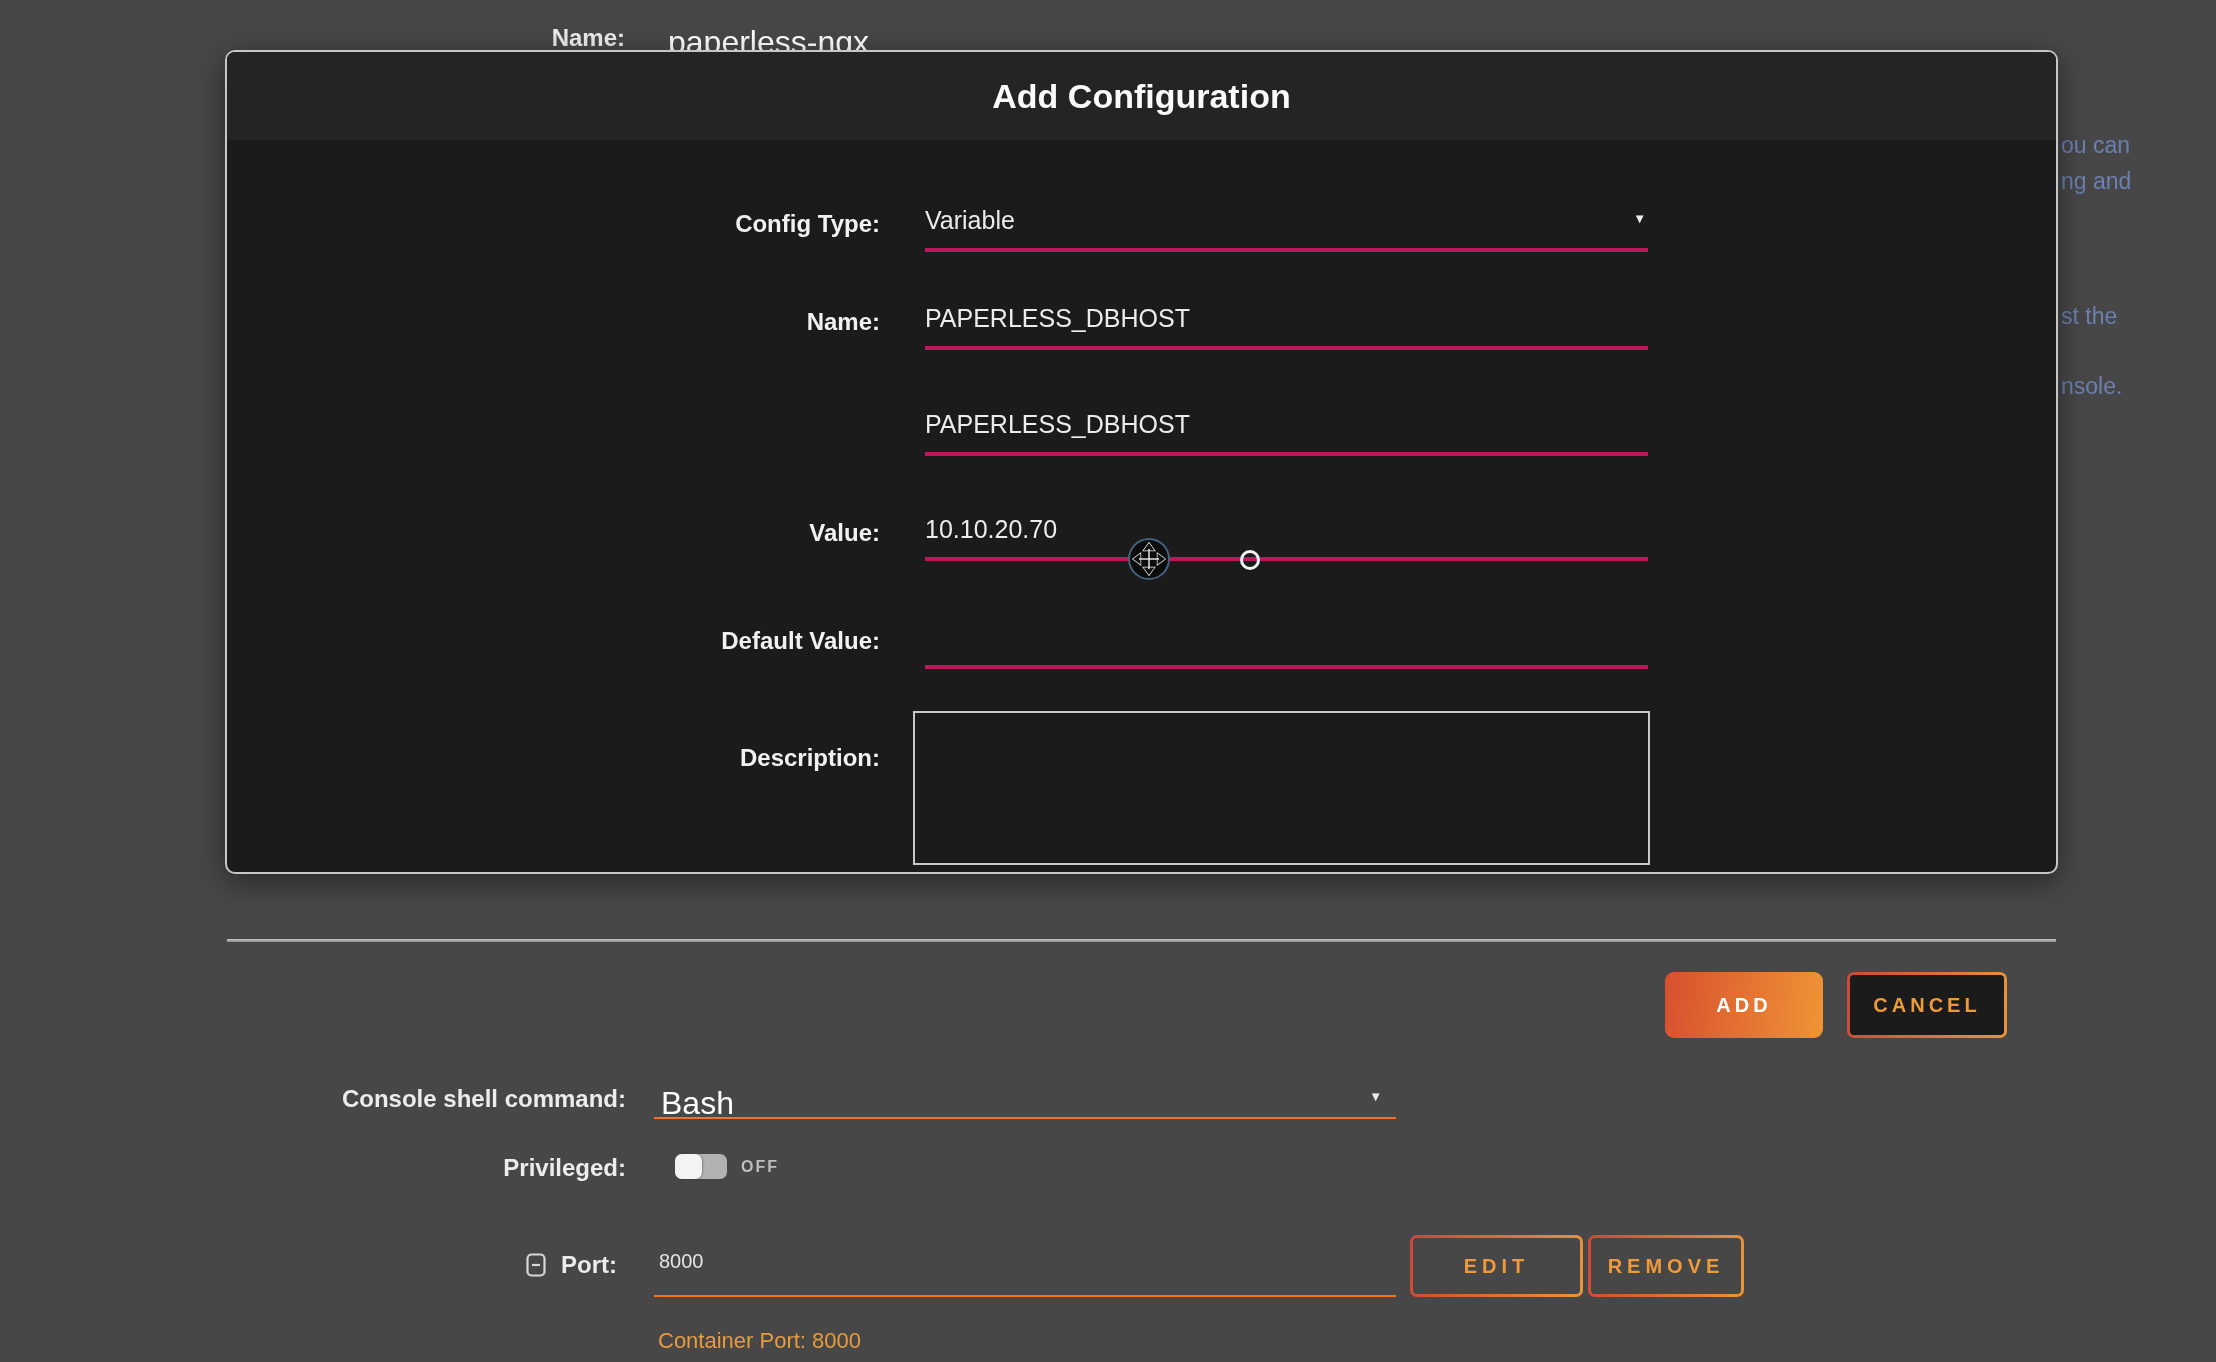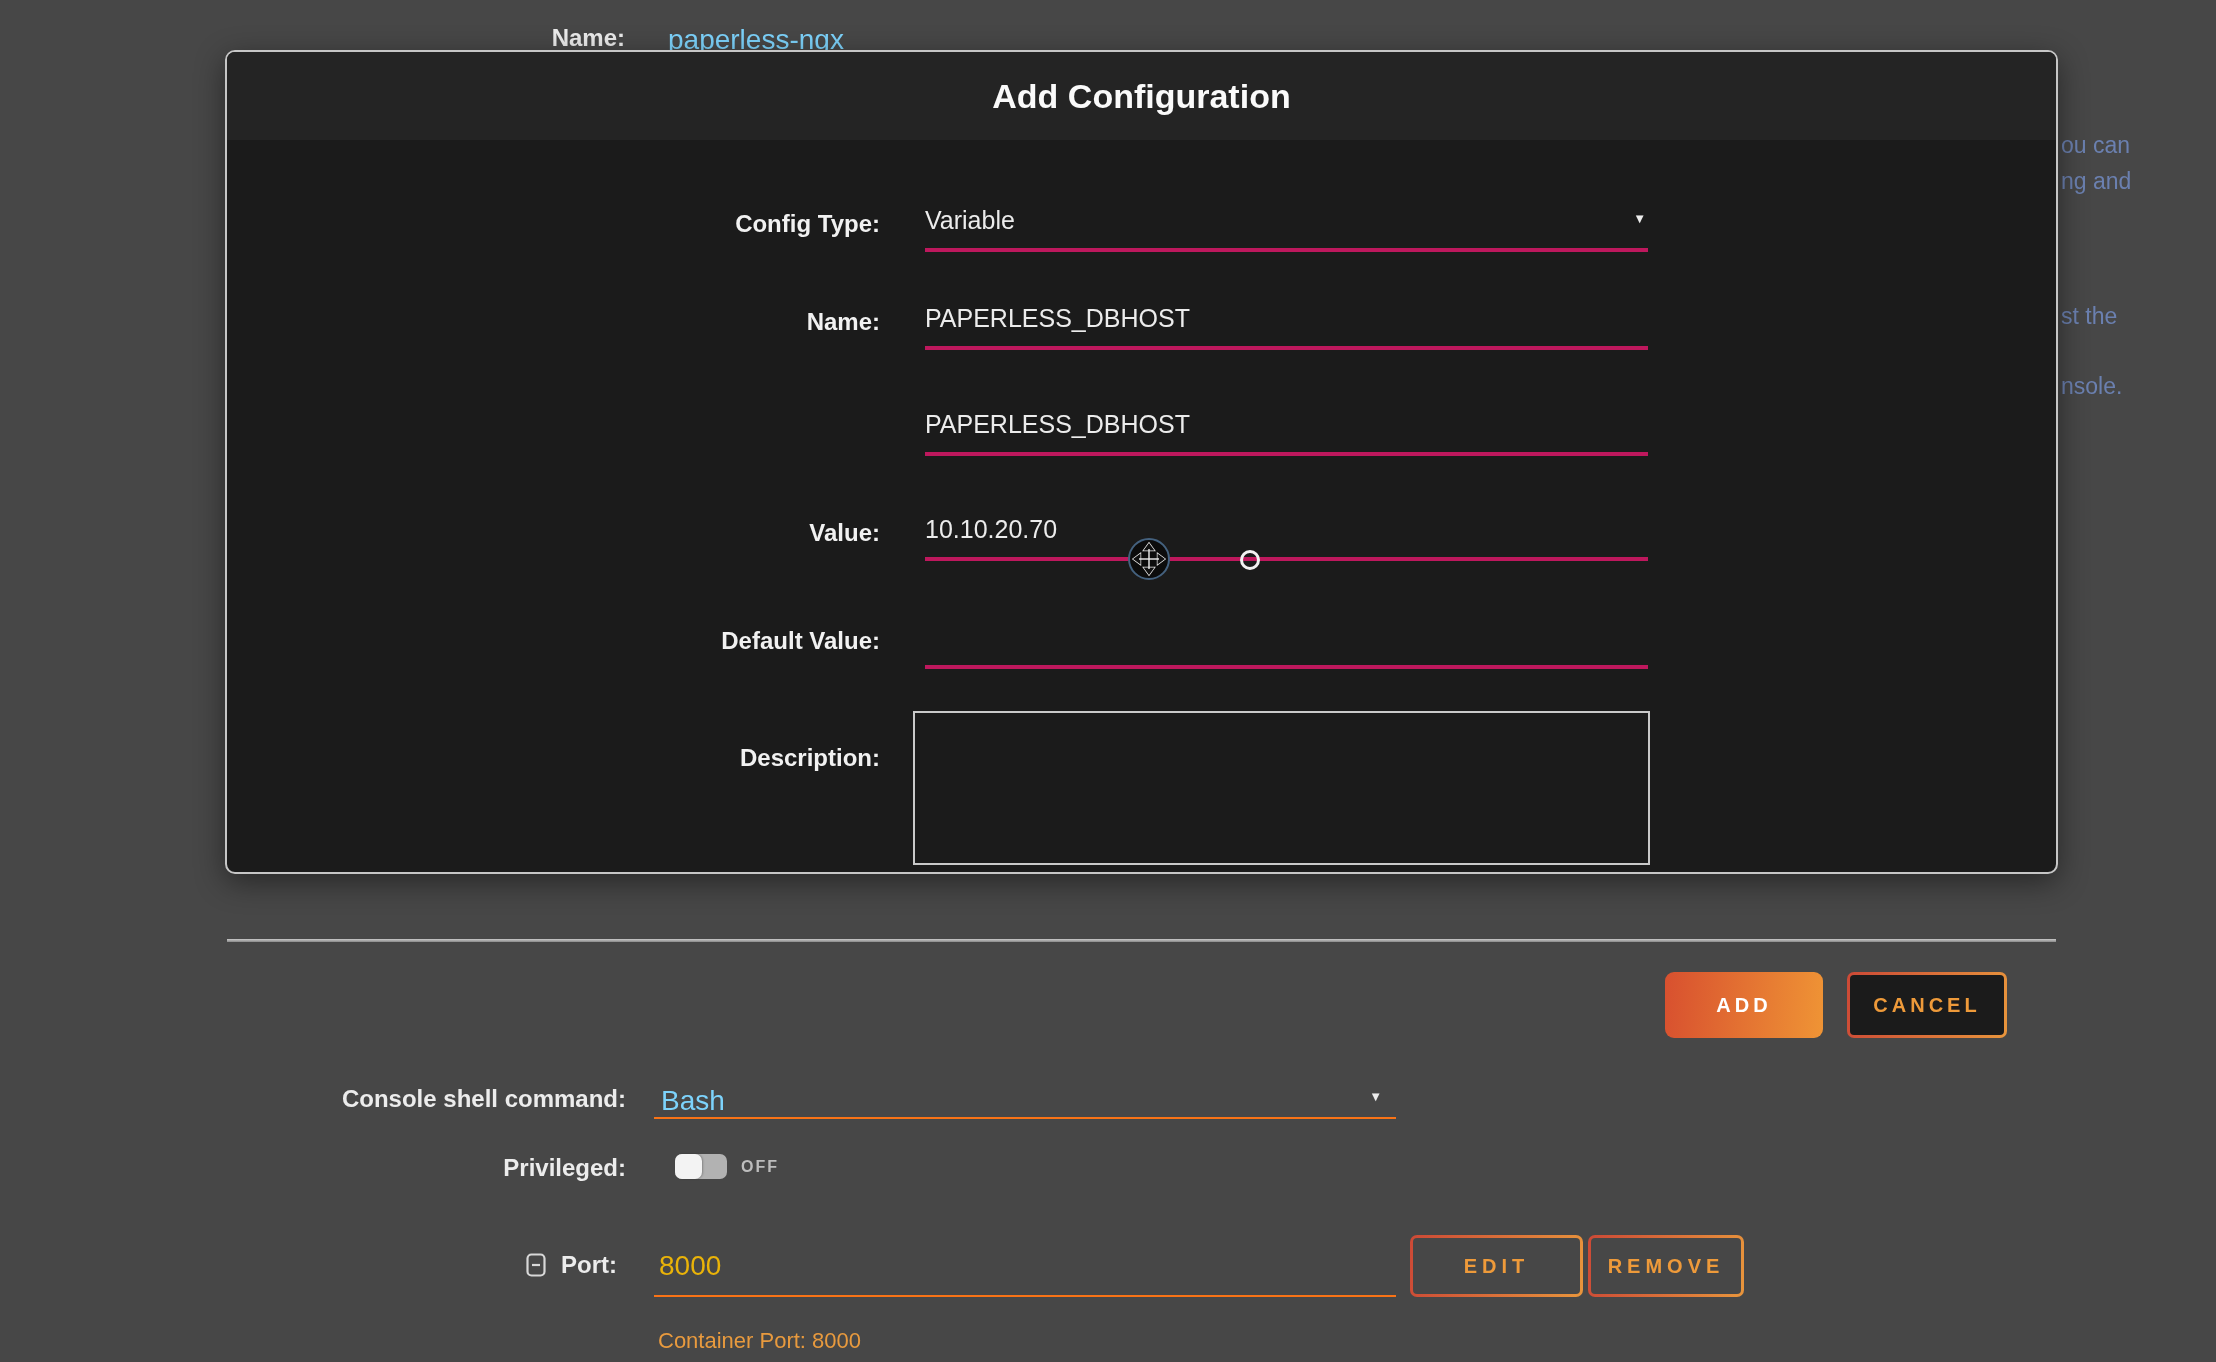--- a/index.html
+++ b/index.html
@@ -5,21 +5,21 @@
   * { margin:0; padding:0; box-sizing:border-box; }
   html,body { width:2216px; height:1362px; }
   body {
     font-family:"Liberation Sans","DejaVu Sans",sans-serif;
     background:#474747; overflow:hidden; position:relative;
   }
   .abs { position:absolute; }
 
   
   .bg-label { font-weight:bold; color:#ececec; font-size:24px; text-align:right; width:400px; }
-  .bg-value { color:#7dd3fc; font-size:28px; }
+  .bg-value { color:#ffffff; font-size:32px; }
   .help-frag { color:#6b80b0; font-size:23px; white-space:nowrap; }
   .underline-bg { border-bottom:2px solid #f97316; }
   .dd-arrow { color:#ededed; font-size:13px; line-height:1; }
 
   
   .toggle { width:52px; height:25px; background:#b2b2b2; border-radius:7px; position:absolute; }
   .toggle .knob { position:absolute; left:0; top:0; width:27px; height:25px; background:#f3f3f3; border-radius:7px; box-shadow:1px 0 2px rgba(0,0,0,.25); }
   .off-text { color:#bdbdbd; font-size:16px; font-weight:bold; letter-spacing:2px; }
 
   
@@ -108,21 +108,21 @@
   <span class="abs off-text" style="left:741px; top:1158px;">OFF</span>
 
   <span class="abs" style="left:526px; top:1253px; cursor:pointer;">
     <svg width="20" height="24" viewBox="0 0 20 24">
       <rect x="1.5" y="1.5" width="17" height="21" rx="4" fill="none" stroke="#d8d8d8" stroke-width="2.2"></rect>
       <line x1="6" y1="12" x2="14" y2="12" stroke="#d8d8d8" stroke-width="2.2"></line>
     </svg>
   </span>
   <span class="abs bg-label" style="left:217px; top:1251px;">Port:</span>
   <div class="abs underline-bg" style="left:654px; top:1249px; width:742px; height:48px;">
-    <input style="position: absolute; left: 5px; top: 1px; width: 720px; background: transparent; border: none; outline: none; color: #eab308; font-size: 28px; font-family: inherit;" value="8000">
+    <input style="position: absolute; left: 5px; top: 1px; width: 720px; background: transparent; border: none; outline: none; color: #e5e5e5; font-size: 20px; font-family: inherit;" value="8000">
   </div>
   <button class="abs btn-outline" style="left:1410px; top:1235px; width:173px; height:62px;">EDIT</button>
   <button class="abs btn-outline" style="left:1588px; top:1235px; width:156px; height:62px;">REMOVE</button>
   <span class="abs note-orange" style="left:658px; top:1328px;">Container Port: 8000</span>
 </div>
 
 <div class="modal">
 
   <div class="modal-header">
     <span class="modal-title">Add Configuration</span>

